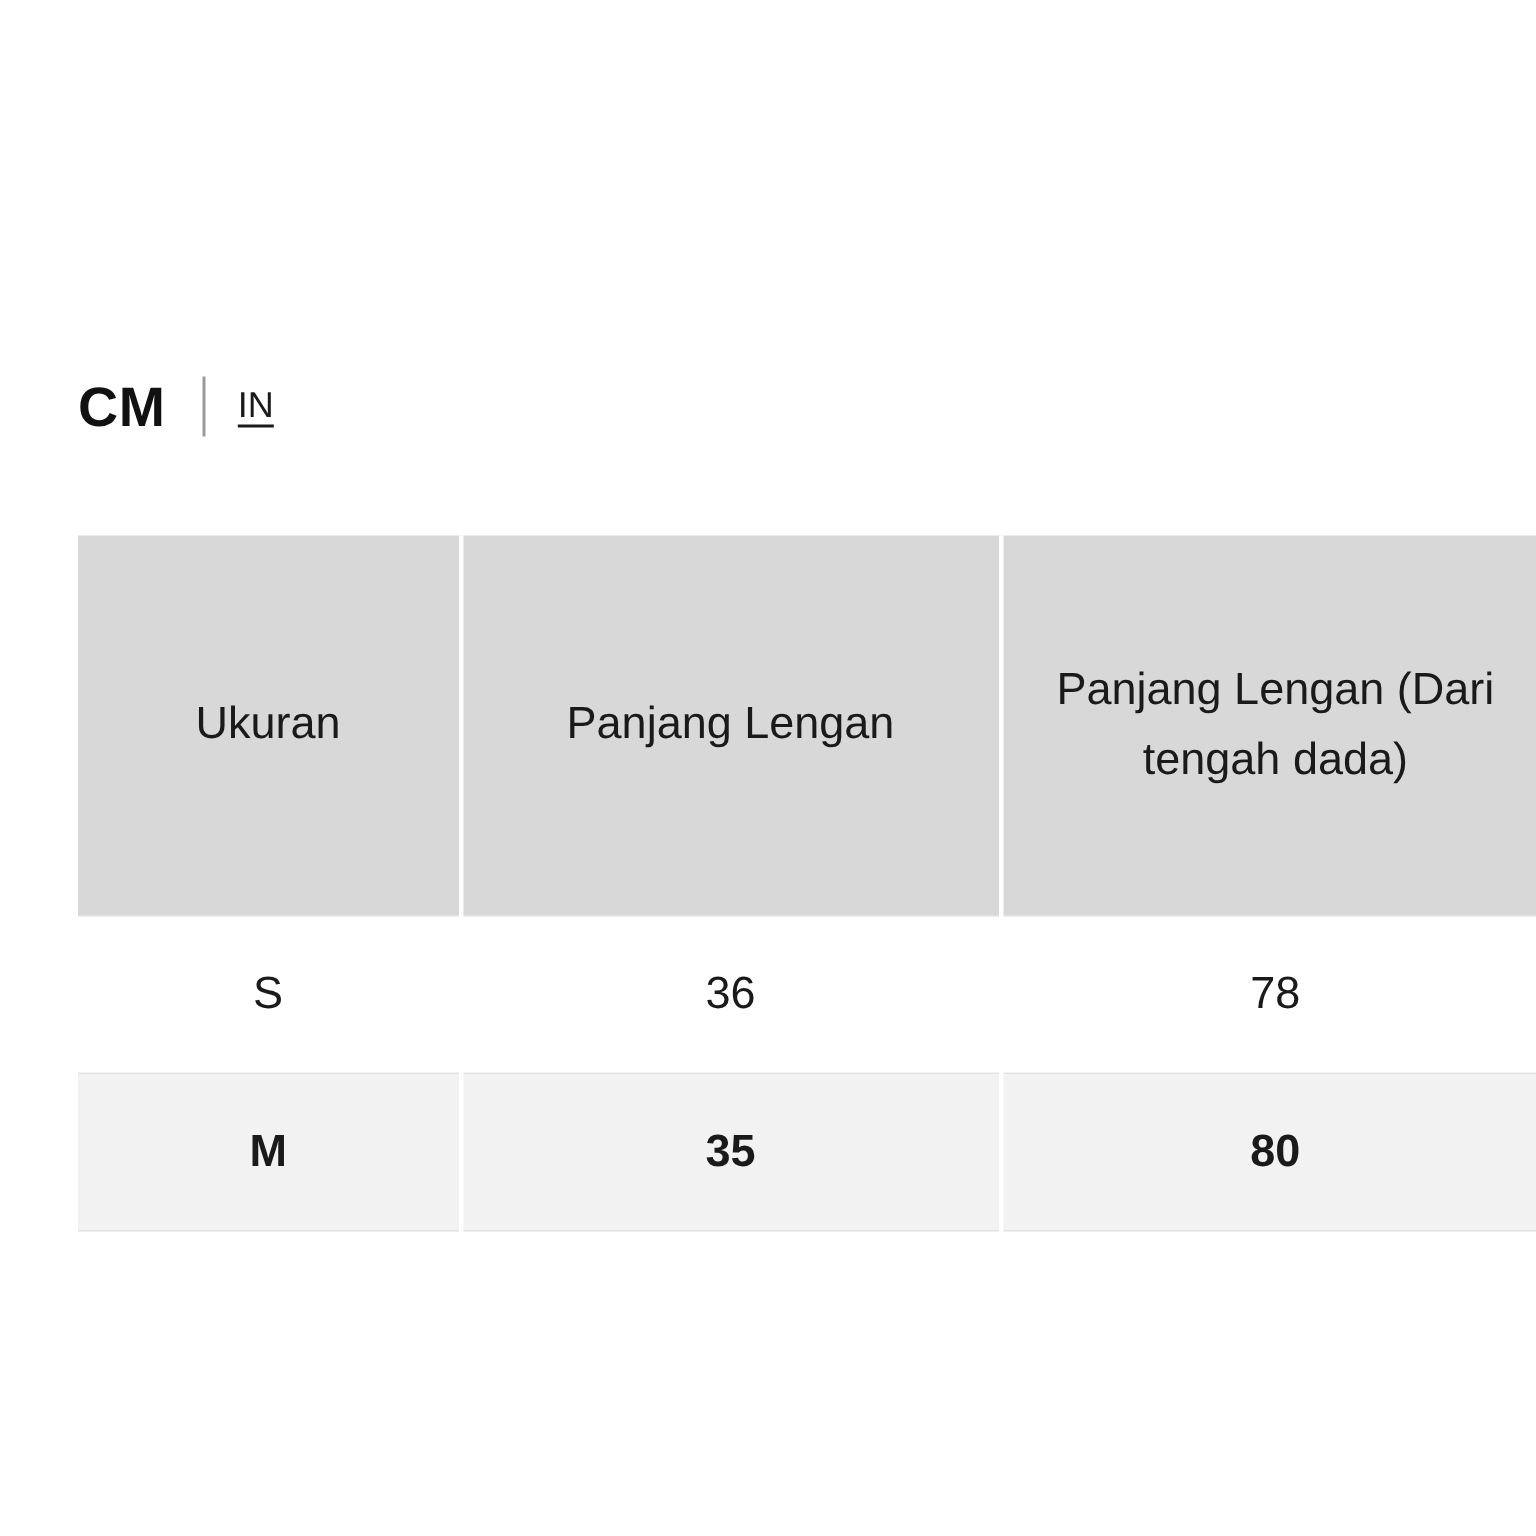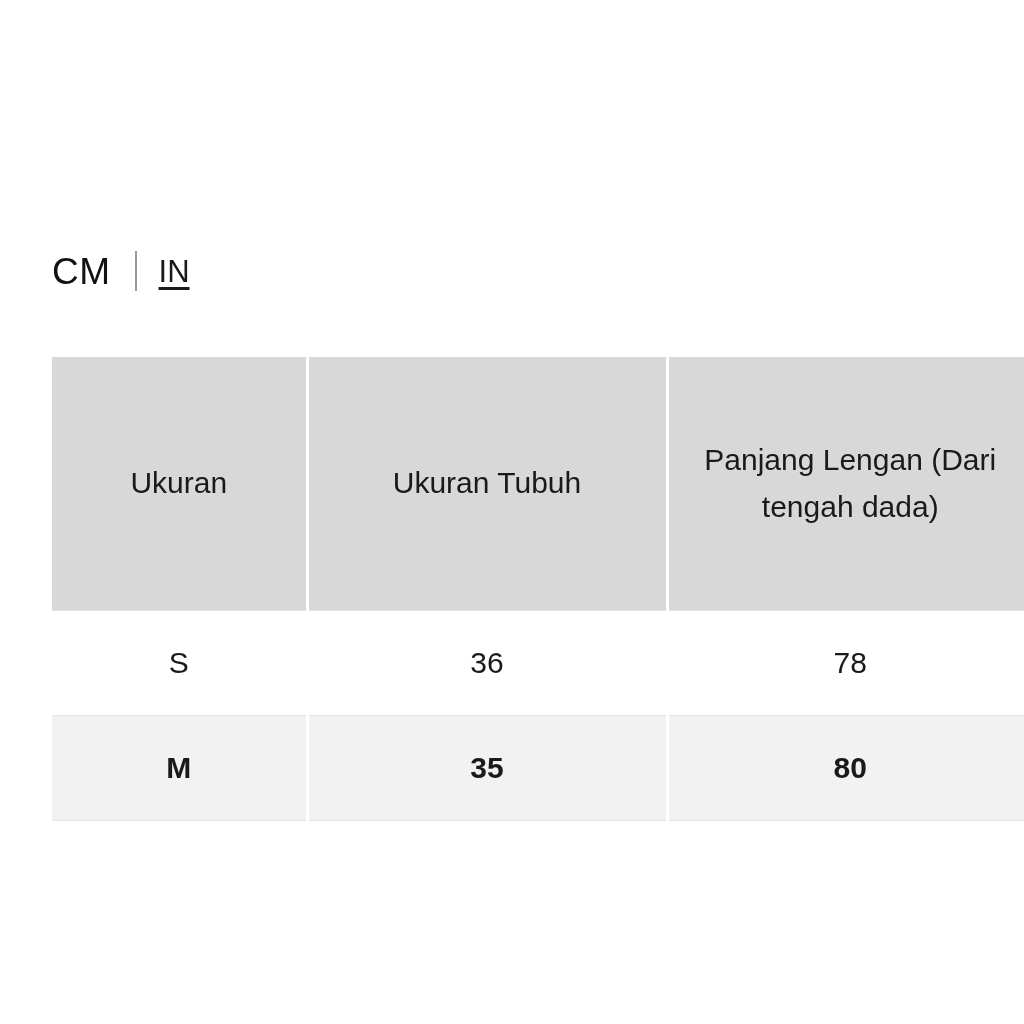--- a/index.html
+++ b/index.html
@@ -25,33 +25,33 @@
   .unit-toggle {
     position: absolute;
     left: 52px;
     top: 243px;
     display: flex;
     align-items: center;
     height: 56px;
   }
   .unit-cm {
     font-size: 37px;
-    font-weight: normal;
+    font-weight: bold;
     letter-spacing: 0.5px;
     color: #111111;
     line-height: 1;
   }
   .unit-divider {
     width: 2px;
     height: 40px;
     background: #999999;
     margin: 0 22px 0 24px;
   }
   .unit-in {
-    font-size: 31px;
+    font-size: 24px;
     font-weight: normal;
     color: #1a1a1a;
     line-height: 1;
     text-decoration: underline;
     text-underline-offset: 5px;
   }
 
   
   .size-table {
     position: absolute;
@@ -119,21 +119,21 @@
 
   <table class="size-table">
     <colgroup>
       <col class="c0">
       <col class="c1">
       <col class="c2">
     </colgroup>
     <thead>
       <tr>
         <th>Ukuran</th>
-        <th>Ukuran Tubuh</th>
+        <th>Panjang Lengan</th>
         <th>Panjang Lengan (Dari tengah dada)</th>
       </tr>
     </thead>
     <tbody>
       <tr class="row-odd">
         <td>S</td>
         <td>36</td>
         <td>78</td>
       </tr>
       <tr class="row-even">

